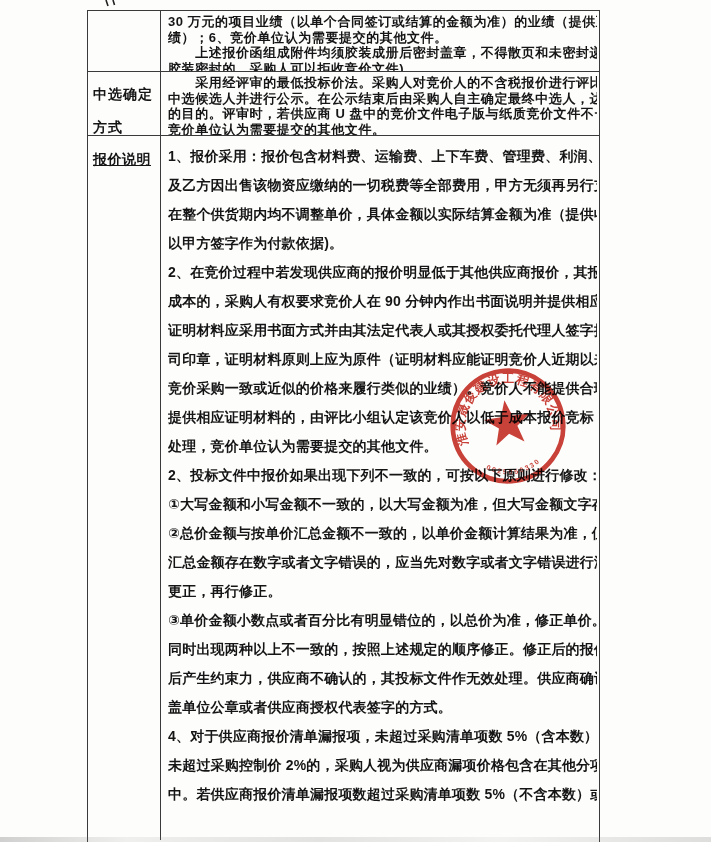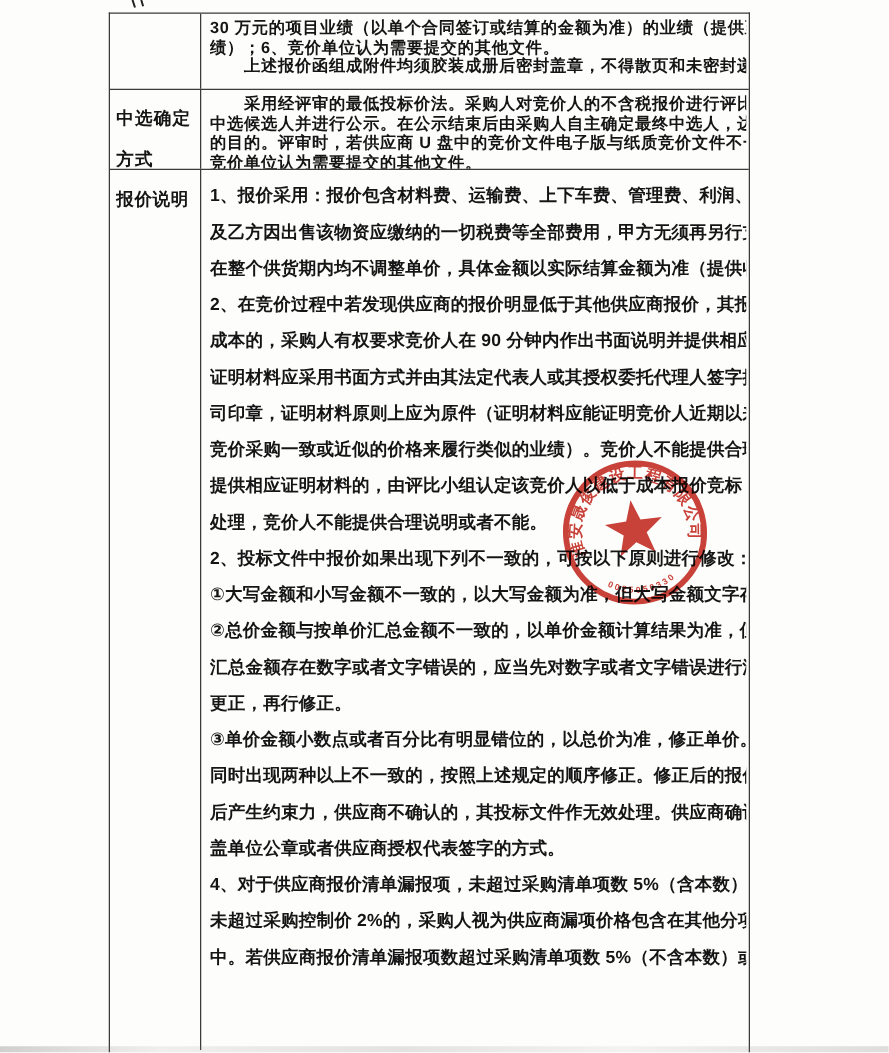--- a/index.html
+++ b/index.html
@@ -18,21 +18,21 @@
   }
   .t-row{display:flex;box-sizing:border-box;}
   .t-row.r1{height:61px;border-bottom:1.4px solid #3a3a3a;}
   .t-row.r2{height:64px;border-bottom:1.4px solid #3a3a3a;}
   .t-row.r3{height:704px;}
   .cell-l{
     width:73px;flex:0 0 73px;border-right:1.4px solid #3a3a3a;box-sizing:border-box;
     font-weight:700;font-size:14px;letter-spacing:1px;
     padding:6px 4px 0 5px;line-height:33px;overflow:hidden;
   }
-  .r3 .cell-l{padding-top:13px;line-height:20px;letter-spacing:0.5px;}
+  .r3 .cell-l{padding-top:13px;line-height:20px;letter-spacing:0.5px;text-decoration:underline;}
   .cell-r{
     flex:1;box-sizing:border-box;overflow:hidden;
     padding:3px 2px 0 7px;
   }
   .cell-r .line{
     white-space:nowrap;overflow:hidden;
     font-size:13px;font-weight:600;line-height:15.5px;letter-spacing:0.6px;
   }
   .r3 .cell-r{padding-top:6px;}
   .r3 .cell-r .line{
@@ -64,46 +64,48 @@
   </svg>
 
   <div class="doc-table">
 
     <div class="t-row r1">
       <div class="cell-l"></div>
       <div class="cell-r">
           <div class="line">30 万元的项目业绩（以单个合同签订或结算的金额为准）的业绩（提供至少 1 个业</div>
           <div class="line">绩）；6、竞价单位认为需要提交的其他文件。</div>
           <div class="line">　　上述报价函组成附件均须胶装成册后密封盖章，不得散页和未密封递交(未按要求</div>
+          <div class="line">胶装密封的，采购人可以拒收竞价文件)。</div>
         </div>
     </div>
 
     <div class="t-row r2">
       <div class="cell-l">中选确定方式</div>
       <div class="cell-r">
           <div class="line">　　采用经评审的最低投标价法。采购人对竞价人的不含税报价进行评比，确定前三名</div>
           <div class="line">中选候选人并进行公示。在公示结束后由采购人自主确定最终中选人，达到优质采购</div>
           <div class="line">的目的。评审时，若供应商 U 盘中的竞价文件电子版与纸质竞价文件不一致时，按照</div>
           <div class="line">竞价单位认为需要提交的其他文件。</div>
         </div>
     </div>
 
     <div class="t-row r3">
       <div class="cell-l">报价说明</div>
       <div class="cell-r">
           <div class="line">1、报价采用：报价包含材料费、运输费、上下车费、管理费、利润、税金、风险以</div>
           <div class="line">及乙方因出售该物资应缴纳的一切税费等全部费用，甲方无须再另行支付其它费用，</div>
           <div class="line">在整个供货期内均不调整单价，具体金额以实际结算金额为准（提供收货单，送货单</div>
+          <div class="line">以甲方签字作为付款依据)。</div>
           <div class="line">2、在竞价过程中若发现供应商的报价明显低于其他供应商报价，其报价可能低于其</div>
           <div class="line">成本的，采购人有权要求竞价人在 90 分钟内作出书面说明并提供相应的证明材料，</div>
           <div class="line">证明材料应采用书面方式并由其法定代表人或其授权委托代理人签字按手印或盖公</div>
           <div class="line">司印章，证明材料原则上应为原件（证明材料应能证明竞价人近期以来，曾以与本次</div>
           <div class="line">竞价采购一致或近似的价格来履行类似的业绩）。竞价人不能提供合理说明或者不能</div>
           <div class="line">提供相应证明材料的，由评比小组认定该竞价人以低于成本报价竞标，其报价作无效</div>
-          <div class="line">处理，竞价人不能提供合理说明或者不能。</div>
+          <div class="line">处理，竞价单位认为需要提交的其他文件。</div>
           <div class="line">2、投标文件中报价如果出现下列不一致的，可按以下原则进行修改：</div>
           <div class="line">①大写金额和小写金额不一致的，以大写金额为准，但大写金额文字存在错误的，应</div>
           <div class="line">②总价金额与按单价汇总金额不一致的，以单价金额计算结果为准，但单价或者单价</div>
           <div class="line">汇总金额存在数字或者文字错误的，应当先对数字或者文字错误进行澄清、说明或者</div>
           <div class="line">更正，再行修正。</div>
           <div class="line">③单价金额小数点或者百分比有明显错位的，以总价为准，修正单价。</div>
           <div class="line">同时出现两种以上不一致的，按照上述规定的顺序修正。修正后的报价经供应商确认</div>
           <div class="line">后产生约束力，供应商不确认的，其投标文件作无效处理。供应商确认采取书面且加</div>
           <div class="line">盖单位公章或者供应商授权代表签字的方式。</div>
           <div class="line">4、对于供应商报价清单漏报项，未超过采购清单项数 5%（含本数）且缺项累计金额</div>

